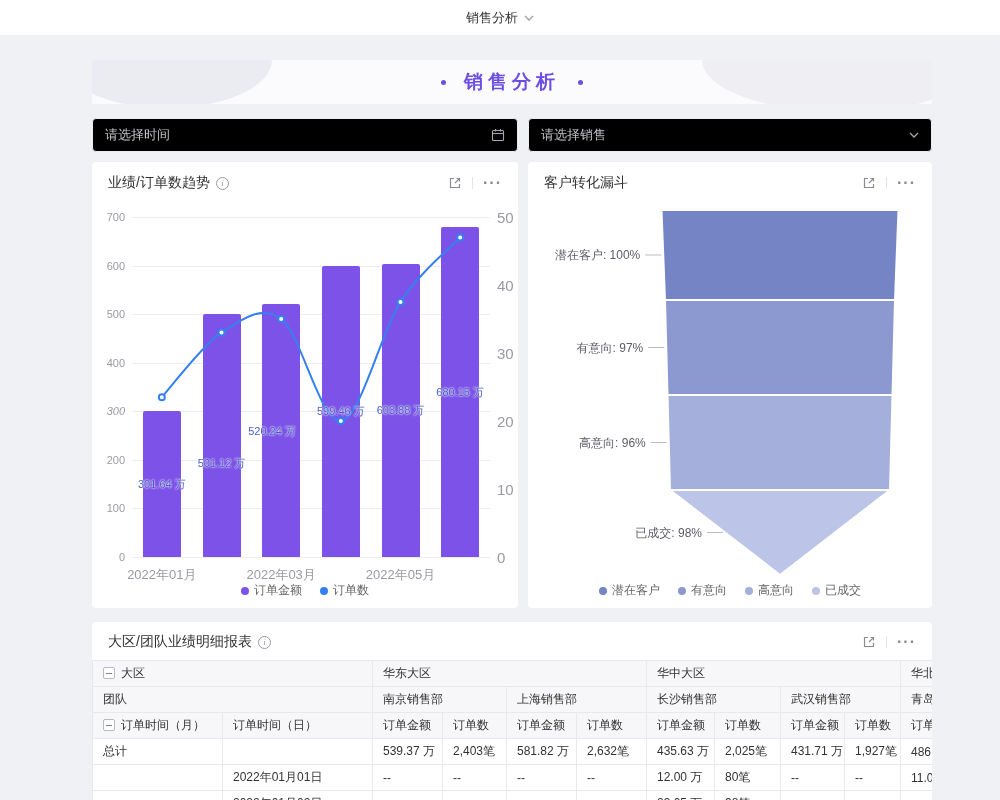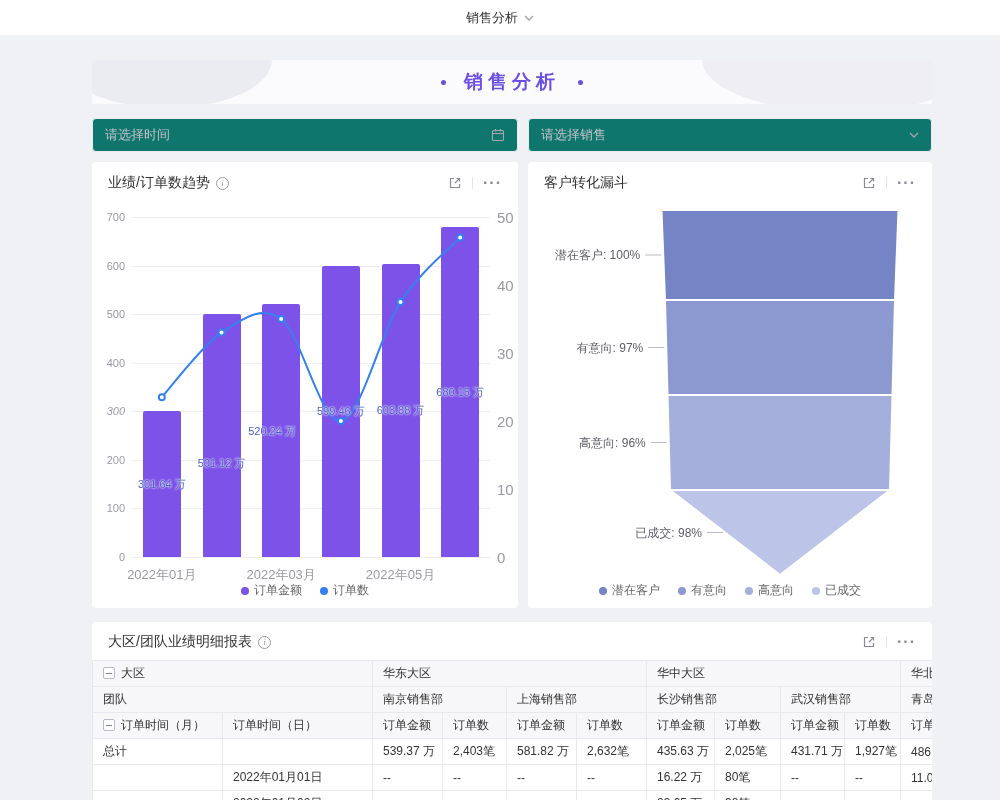--- a/index.html
+++ b/index.html
@@ -20,21 +20,21 @@
   .banner::before{content:"";position:absolute;left:-30px;top:-48px;width:210px;height:96px;
     background:#ebecf2;border-radius:50%;}
   .banner::after{content:"";position:absolute;right:-50px;top:-52px;width:280px;height:104px;
     background:#eeeef3;border-radius:50%;}
   .banner-inner{position:relative;z-index:1;display:flex;align-items:center;gap:18px;}
   .banner-dot{width:5px;height:5px;border-radius:50%;background:#6C4EE3;}
   .banner-title{font-size:19px;font-weight:bold;color:#6C4EE3;letter-spacing:5px;}
 
   
   .filters{display:flex;gap:10px;margin-top:14px;}
-  .filter{height:34px;background:#0f766e;border:1px solid #ececf0;border-radius:4px;display:flex;
+  .filter{height:34px;background:#000000;border:1px solid #ececf0;border-radius:4px;display:flex;
     align-items:center;justify-content:space-between;padding:0 12px;font-size:13px;color:#c2c2c8;cursor:pointer;}
   .filter.time{width:426px;}
   .filter.sales{width:404px;}
 
   
   .cards{display:flex;gap:10px;margin-top:10px;}
   .card{position:relative;background:#fff;border-radius:4px;height:446px;overflow:hidden;}
   .card.trend{width:426px;}
   .card.funnel{width:404px;}
   .card-header{position:absolute;top:12px;left:16px;right:16px;display:flex;align-items:center;
@@ -332,21 +332,21 @@
               <td>1,927笔</td>
               <td>486.0</td>
             </tr>
             <tr class="drow">
               <td></td>
               <td>2022年01月01日</td>
               <td>--</td>
               <td>--</td>
               <td>--</td>
               <td>--</td>
-              <td>16.22 万</td>
+              <td>12.00 万</td>
               <td>80笔</td>
               <td>--</td>
               <td>--</td>
               <td>11.07</td>
             </tr>
             <tr class="drow">
               <td></td>
               <td>2022年01月02日</td>
               <td>--</td>
               <td>--</td>

